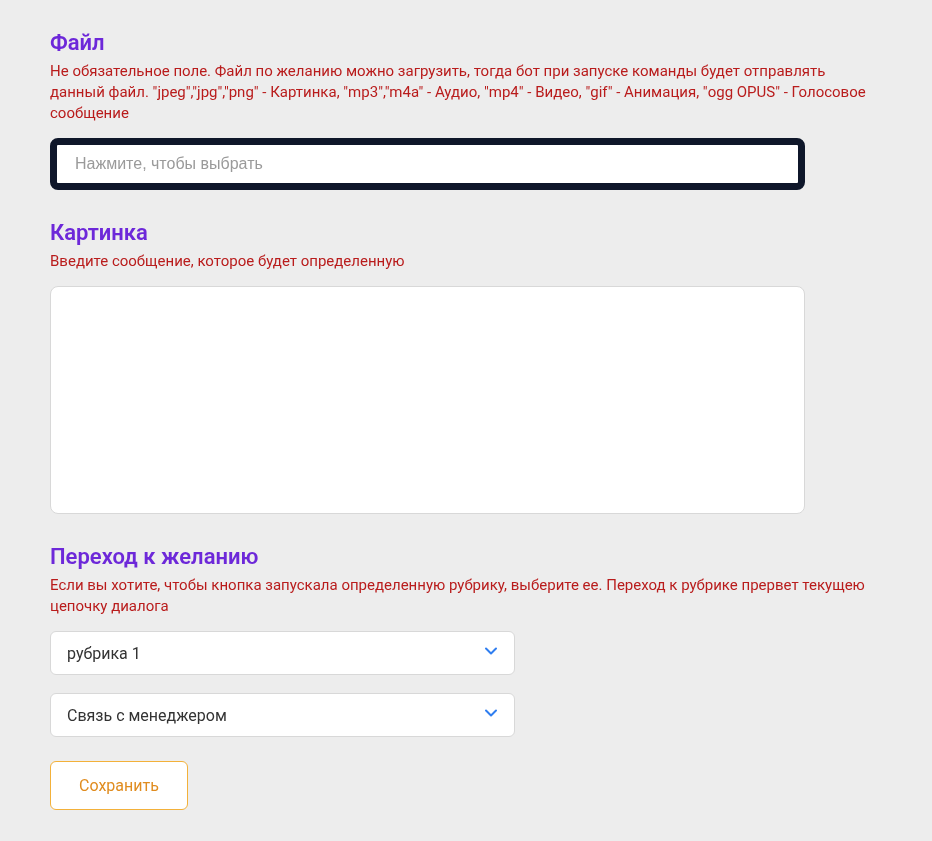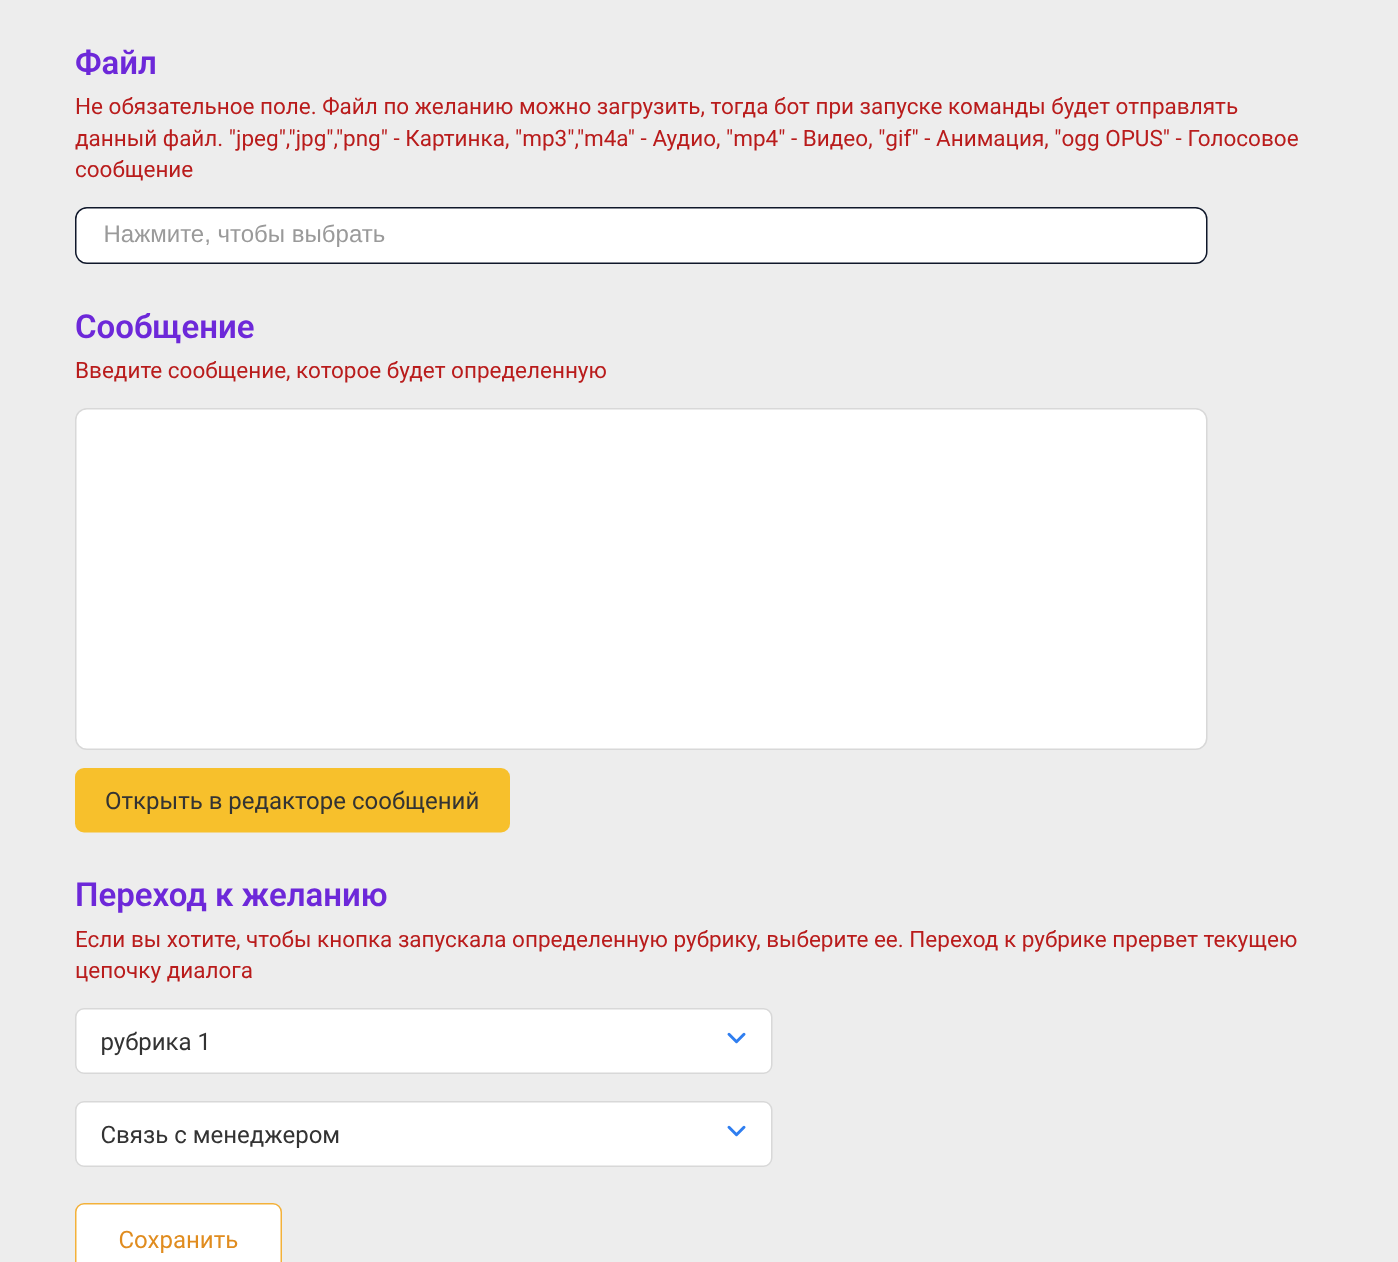--- a/index.html
+++ b/index.html
@@ -23,22 +23,22 @@
       margin-bottom: 6px;
     }
     .section-desc {
       font-size: 15px;
       color: #b91c1c;
       line-height: 1.4;
       margin-bottom: 14px;
     }
     .text-input {
       width: 755px;
-      height: 38px;
-      border: 1px solid #0f172a;
+      height: 52px;
+      border: 7px solid #0f172a;
       border-radius: 8px;
       background: #fff;
       padding: 0 18px;
       font-size: 16px;
       color: #8b5cf6;
       outline: none;
     }
     .text-input::placeholder {
       color: #9a9a9a;
     }
@@ -109,24 +109,23 @@
 </head>
 <body>
 
 <div class="section">
   <div class="section-title">Файл</div>
   <div class="section-desc">Не обязательное поле. Файл по желанию можно загрузить, тогда бот при запуске команды будет отправлять данный файл. "jpeg","jpg","png" - Картинка, "mp3","m4a" - Аудио, "mp4" - Видео, "gif" - Анимация, "ogg OPUS" - Голосовое сообщение</div>
   <input type="text" class="text-input" placeholder="Нажмите, чтобы выбрать" style="">
 </div>
 
 <div class="section">
-  <div class="section-title">Сообщение</div>
+  <div class="section-title">Картинка</div>
   <div class="section-desc">Введите сообщение, которое будет определенную</div>
   <textarea class="textarea-input" style=""></textarea>
-  <button class="btn-yellow">Открыть в редакторе сообщений</button>
 </div>
 
 <div class="section">
   <div class="section-title">Переход к желанию</div>
   <div class="section-desc">Если вы хотите, чтобы кнопка запускала определенную рубрику, выберите ее. Переход к рубрике прервет текущею цепочку диалога</div>
 
   <div class="select-wrapper">
     <input type="text" class="select-input" readonly="" value="рубрика 1" style="">
     <span class="chevron">
       <svg width="16" height="16" viewBox="0 0 16 16" fill="none">

